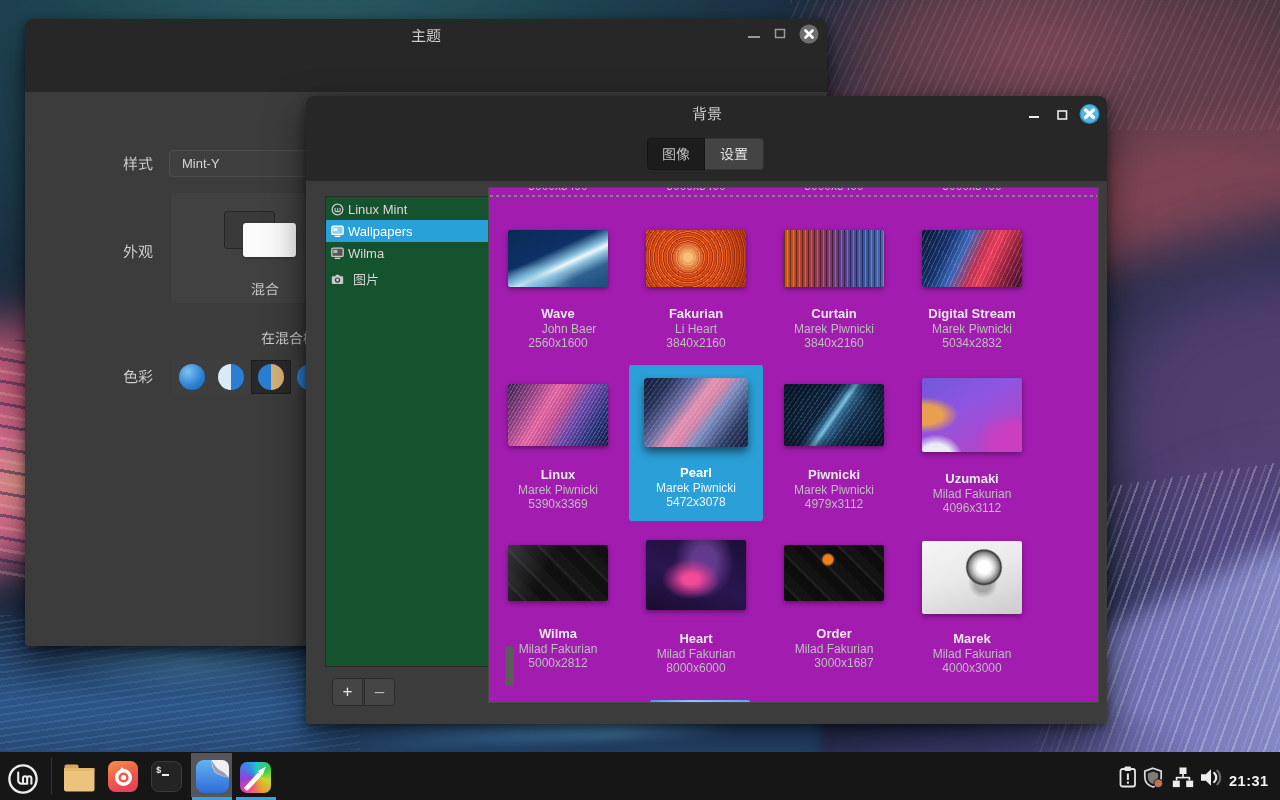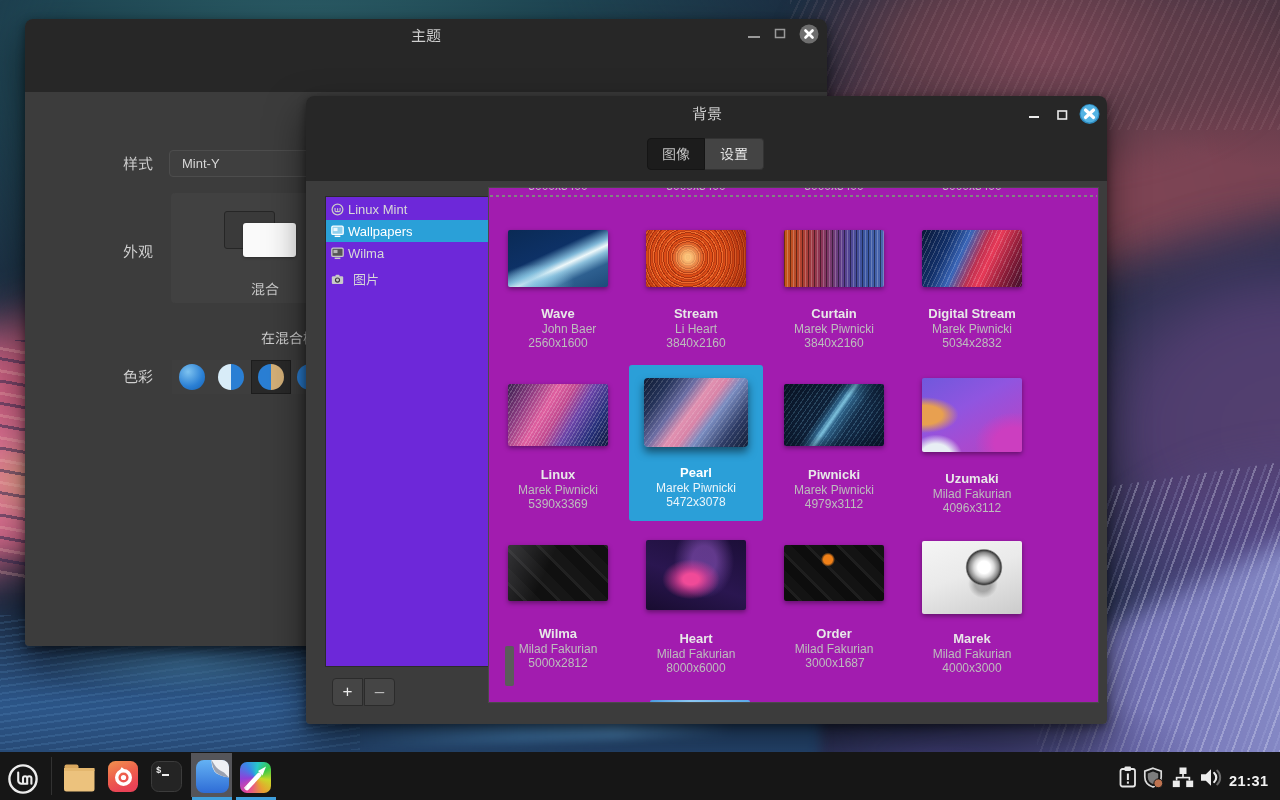--- a/index.html
+++ b/index.html
@@ -40,21 +40,21 @@
 .prevwhite{position:absolute;left:72px;top:30px;width:53px;height:34px;background:#fafafa;border-radius:3px;box-shadow:0 1px 3px rgba(0,0,0,.35)}
 .swrow{position:absolute;left:147px;top:268px;height:34px;display:flex}
 .sw{width:39.5px;height:34px;background:#3e3e3e;position:relative}
 .sw.sel{background:#292929;border:1px solid #1d1d1d}
 .dot{position:absolute;left:50%;top:50%;width:26px;height:26px;margin:-13px 0 0 -13px;border-radius:50%}
 
 #wb{left:306px;top:96px;width:801px;height:628px}
 #wb .hdr{height:85px}
 #wb .body{top:85px}
 .tab{position:absolute;top:42px;height:32px;font-size:14px;text-align:center;line-height:31px}
-.mside{position:absolute;left:19px;top:15px;width:180px;height:471px;background:#6d28d9;border:1px solid #2b2b2b}
+.mside{position:absolute;left:19px;top:15px;width:180px;height:471px;background:#14532d;border:1px solid #2b2b2b}
 .mrow{position:relative;height:22px;display:flex;align-items:center;color:#d8d8d8;font-size:13px}
 .mrow svg{margin:0 4px 0 5px}
 .mrow.sel{background:#2aa0d8;color:#fff}
 .pm{position:absolute;top:497px;width:31px;height:28px;background:#454545;border:1px solid #2b2b2b;color:#ececec;text-align:center;line-height:26px;font-size:17px}
 .grid{position:absolute;left:182px;top:6px;width:611px;height:516px;background:#a21caf;border:1px solid #4a4a4a;overflow:hidden}
 .dashline{position:absolute;left:1px;right:1px;height:1.5px;background:repeating-linear-gradient(90deg,#828282 0 3px,rgba(0,0,0,0) 3px 6px)}
 .thumb{position:absolute;border-radius:2px;box-shadow:0 2px 5px rgba(0,0,0,.4);overflow:hidden}
 .nm{position:absolute;font-weight:bold;font-size:13px;color:#e8e8e8;text-align:center;width:136px}
 .au{position:absolute;font-size:12px;color:#bdbdbd;text-align:center;width:136px}
 
@@ -246,21 +246,21 @@
       <div class="au" style="left:1px;top:-9px;line-height:14px">5000x3400</div>
       <div class="au" style="left:139px;top:-9px;line-height:14px">5000x3400</div>
       <div class="au" style="left:277px;top:-9px;line-height:14px">5000x3400</div>
       <div class="au" style="left:415px;top:-9px;line-height:14px">5000x3400</div>
       <div class="dashline" style="top:7px"></div>
       <div class="thumb t-wave" style="left:19px;top:42px;width:100px;height:57px"></div>
       <div class="nm" style="left:1px;top:117.5px">Wave</div>
       <div class="au" style="left:12px;top:133.5px">John Baer</div>
       <div class="au" style="left:1px;top:147.5px">2560x1600</div>
       <div class="thumb t-uzu" style="left:157px;top:42px;width:100px;height:57px"></div>
-      <div class="nm" style="left:139px;top:117.5px">Stream</div>
+      <div class="nm" style="left:139px;top:117.5px">Fakurian</div>
       <div class="au" style="left:139px;top:133.5px">Li Heart</div>
       <div class="au" style="left:139px;top:147.5px">3840x2160</div>
       <div class="thumb t-curtain" style="left:295px;top:42px;width:100px;height:57px"></div>
       <div class="nm" style="left:277px;top:117.5px">Curtain</div>
       <div class="au" style="left:277px;top:133.5px">Marek Piwnicki</div>
       <div class="au" style="left:277px;top:147.5px">3840x2160</div>
       <div class="thumb t-digital" style="left:433px;top:42px;width:100px;height:57px"></div>
       <div class="nm" style="left:415px;top:117.5px">Digital Stream</div>
       <div class="au" style="left:415px;top:133.5px">Marek Piwnicki</div>
       <div class="au" style="left:415px;top:147.5px">5034x2832</div>
@@ -280,21 +280,21 @@
       <div class="nm" style="left:1px;top:437.5px">Wilma</div>
       <div class="au" style="left:1px;top:453.5px">Milad Fakurian</div>
       <div class="au" style="left:1px;top:467.5px">5000x2812</div>
       <div class="thumb t-heart" style="left:157px;top:352px;width:100px;height:70px"></div>
       <div class="nm" style="left:139px;top:442.5px">Heart</div>
       <div class="au" style="left:139px;top:458.5px">Milad Fakurian</div>
       <div class="au" style="left:139px;top:472.5px">8000x6000</div>
       <div class="thumb t-order" style="left:295px;top:357px;width:100px;height:56px"></div>
       <div class="nm" style="left:277px;top:437.5px">Order</div>
       <div class="au" style="left:277px;top:453.5px">Milad Fakurian</div>
-      <div class="au" style="left:278px;top:467.5px">3000x1687</div>
+      <div class="au" style="left:287px;top:467.5px">3000x1687</div>
       <div class="thumb t-silver" style="left:433px;top:353px;width:100px;height:73px"></div>
       <div class="nm" style="left:415px;top:442.5px">Marek</div>
       <div class="au" style="left:415px;top:458.5px">Milad Fakurian</div>
       <div class="au" style="left:415px;top:472.5px">4000x3000</div>
       <div style="position:absolute;left:140px;top:177px;width:134px;height:156px;background:#2b9fd8;border-radius:3px"></div>
       <div class="thumb t-pearl" style="left:155px;top:190px;width:104px;height:69px;border-radius:4px;box-shadow:0 5px 9px rgba(0,0,0,.5)"></div>
       <div class="nm" style="left:139px;top:276.5px;color:#fff">Pearl</div>
       <div class="au" style="left:139px;top:292.5px;color:#eaf5fb">Marek Piwnicki</div>
       <div class="au" style="left:139px;top:306.5px;color:#eaf5fb">5472x3078</div>
       <div style="position:absolute;left:6px;top:516px;width:29px;height:6px;background:#4aa0d8"></div>

